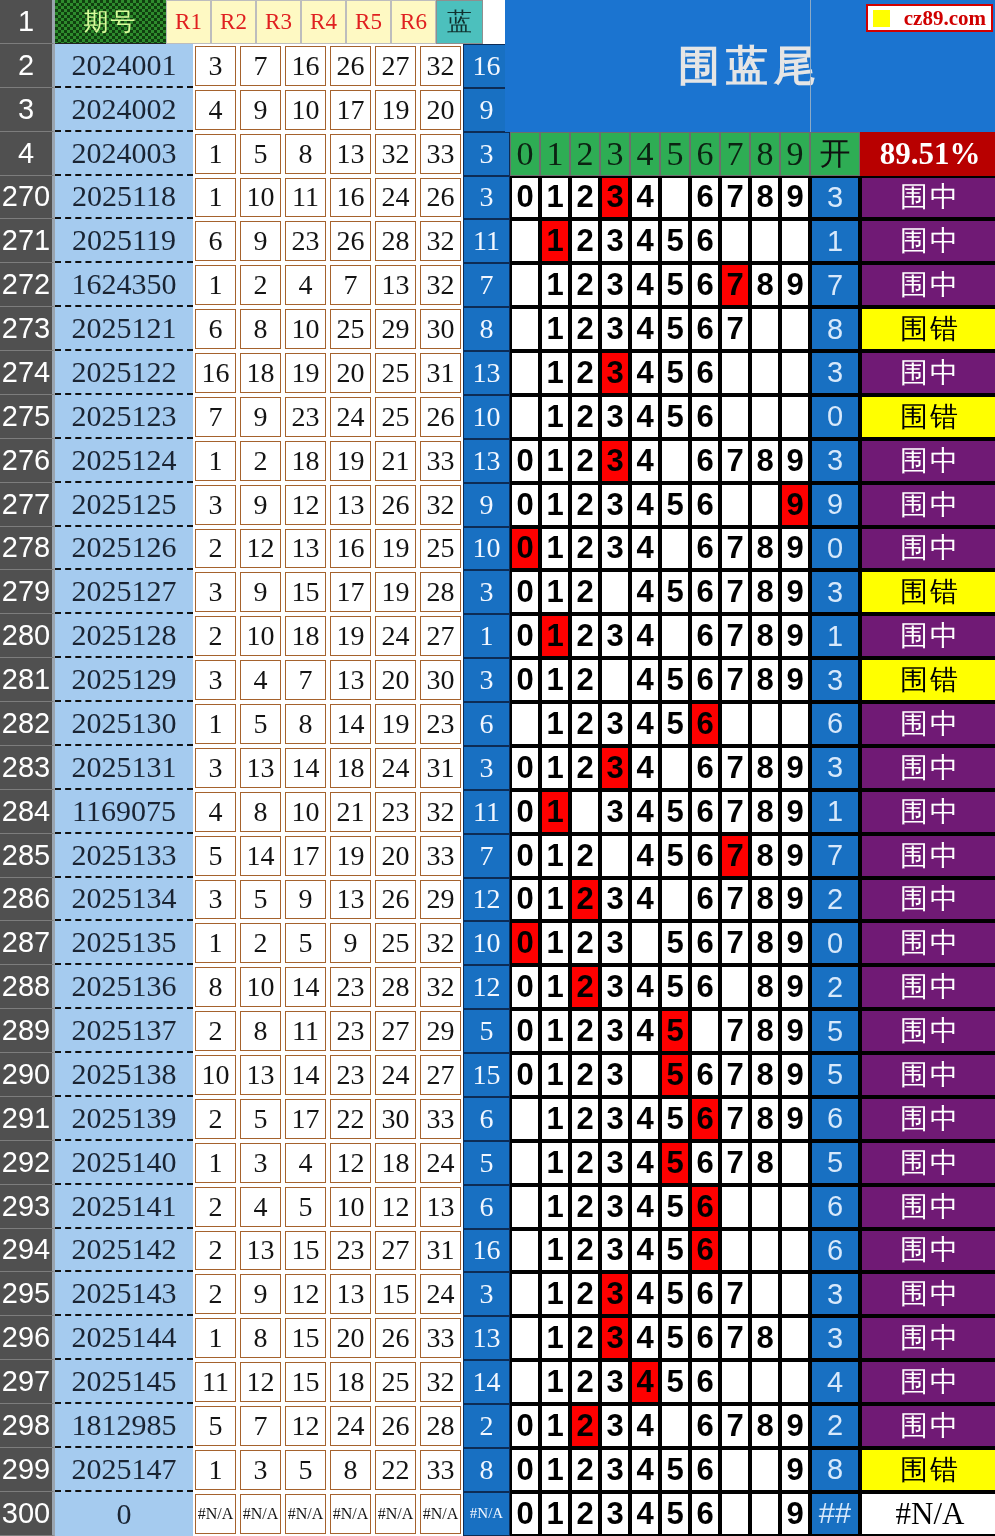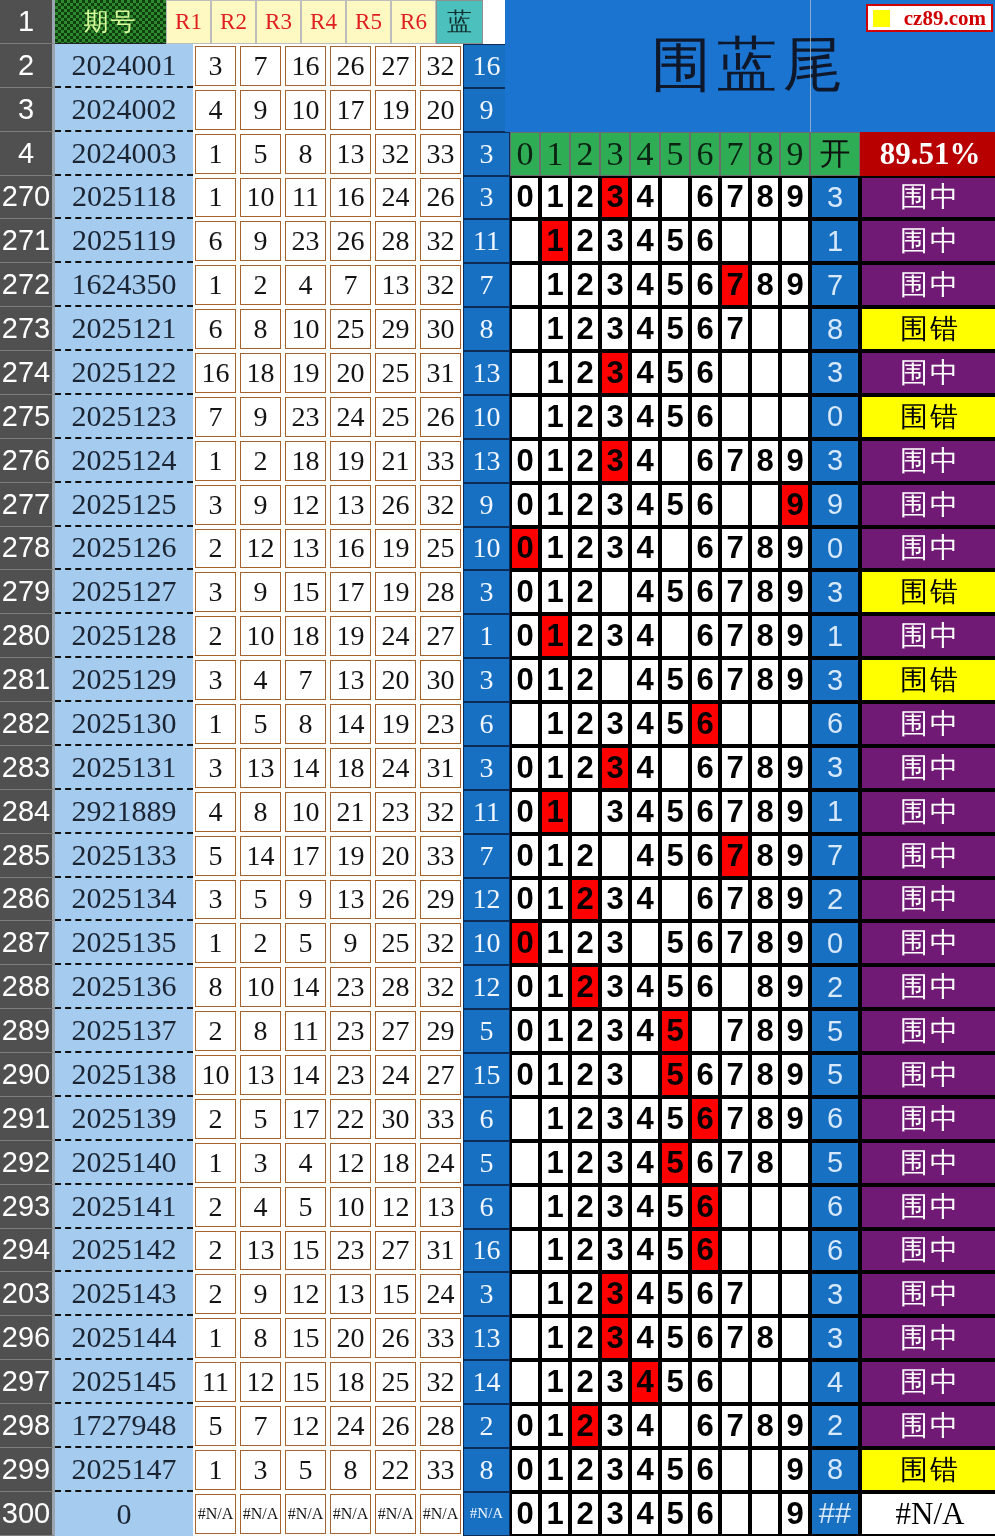--- a/index.html
+++ b/index.html
@@ -83,21 +83,21 @@
   
   .kind-na .rbox{font-size:16px;}
   .kind-na .c-blue{font-size:15px;}
   .kind-na .c-period{border-bottom:none;}
   
   .banner{
     position:absolute; left:505px; top:0; width:490px; height:calc(3 * 1536px / 35);
     background:#1B74D0; display:flex; align-items:center; justify-content:center;
   }
   .banner-title{
-    color:#0f172a; font-size:60px; font-weight:normal; letter-spacing:6px;
+    color:#e5e5e5; font-size:42px; font-weight:bold; letter-spacing:6px;
     font-family:"Liberation Sans", sans-serif;
   }
   .banner-line{
     position:absolute; left:305px; top:0; width:1px; height:100%;
     background:#9fb4c6; opacity:.85;
   }
   .wm-prefix{
     position:absolute; top:8px; right:108px; color:rgba(235,243,255,.8); font-size:20px;
   }
   .watermark{
@@ -714,21 +714,21 @@
     <div class="cell c-digit">6</div>
     <div class="cell c-digit">7</div>
     <div class="cell c-digit">8</div>
     <div class="cell c-digit">9</div>
     <div class="cell c-tail">3</div>
     <div class="cell c-result res-hit">围中</div>
   </div>
 
   <div class="row kind-hit">
     <div class="cell c-num">284</div>
-    <div class="cell c-period">2921889</div>
+    <div class="cell c-period">1169075</div>
     <div class="cell c-red">
           <span class="rbox">4</span>
         </div>
     <div class="cell c-red">
           <span class="rbox">8</span>
         </div>
     <div class="cell c-red">
           <span class="rbox">10</span>
         </div>
     <div class="cell c-red">
@@ -1109,21 +1109,21 @@
     <div class="cell c-digit">5</div>
     <div class="cell c-digit hot">6</div>
     <div class="cell c-digit"></div>
     <div class="cell c-digit"></div>
     <div class="cell c-digit"></div>
     <div class="cell c-tail">6</div>
     <div class="cell c-result res-hit">围中</div>
   </div>
 
   <div class="row kind-hit">
-    <div class="cell c-num">203</div>
+    <div class="cell c-num">295</div>
     <div class="cell c-period">2025143</div>
     <div class="cell c-red">
           <span class="rbox">2</span>
         </div>
     <div class="cell c-red">
           <span class="rbox">9</span>
         </div>
     <div class="cell c-red">
           <span class="rbox">12</span>
         </div>
@@ -1218,21 +1218,21 @@
     <div class="cell c-digit">6</div>
     <div class="cell c-digit"></div>
     <div class="cell c-digit"></div>
     <div class="cell c-digit"></div>
     <div class="cell c-tail">4</div>
     <div class="cell c-result res-hit">围中</div>
   </div>
 
   <div class="row kind-hit">
     <div class="cell c-num">298</div>
-    <div class="cell c-period">1727948</div>
+    <div class="cell c-period">1812985</div>
     <div class="cell c-red">
           <span class="rbox">5</span>
         </div>
     <div class="cell c-red">
           <span class="rbox">7</span>
         </div>
     <div class="cell c-red">
           <span class="rbox">12</span>
         </div>
     <div class="cell c-red">

